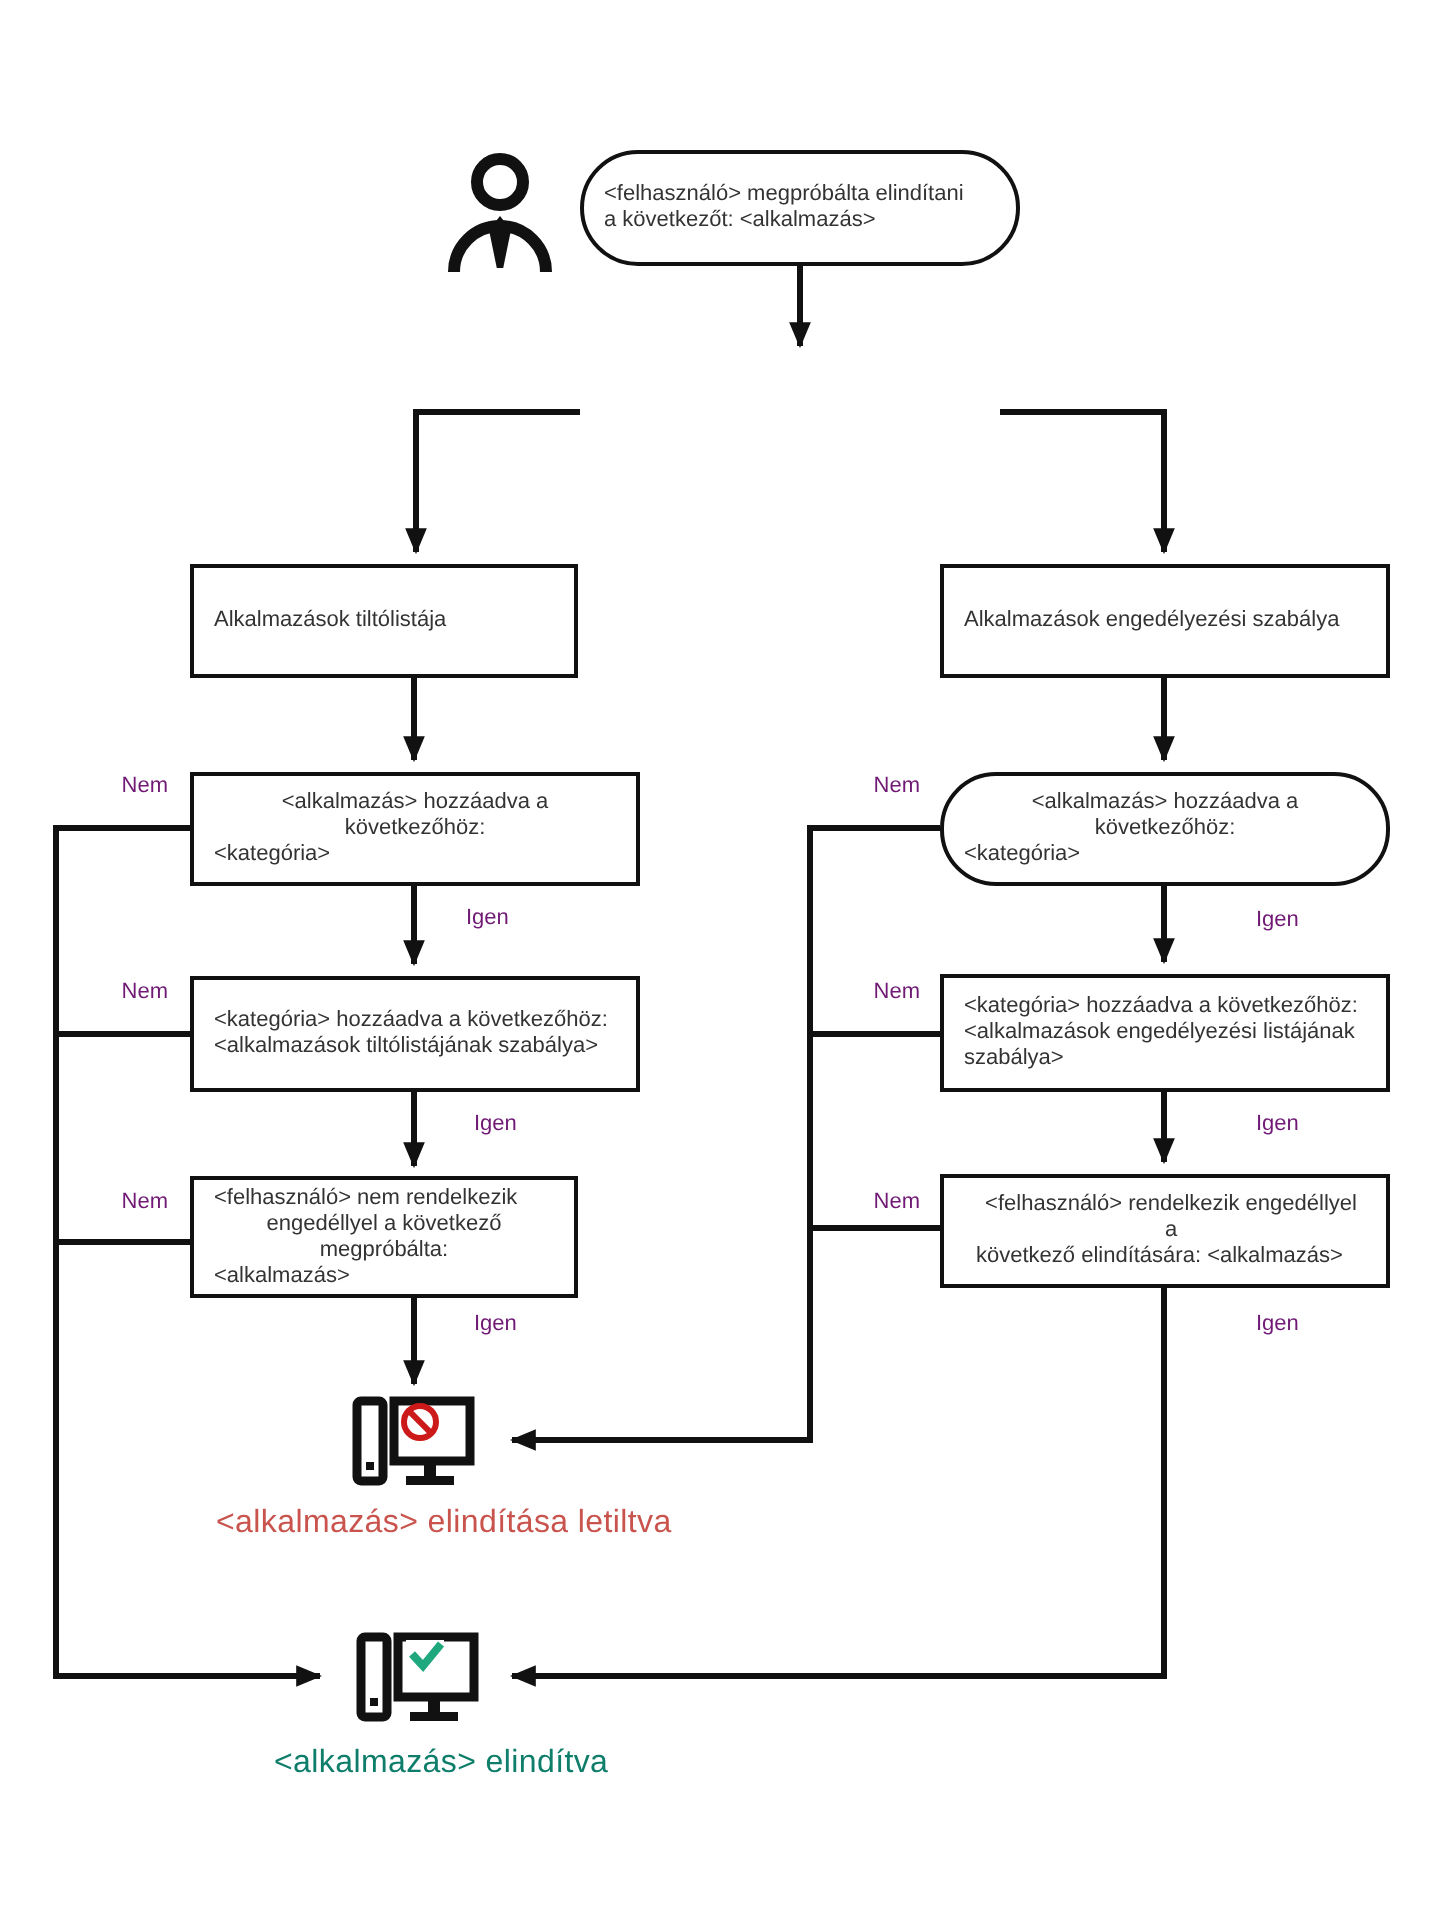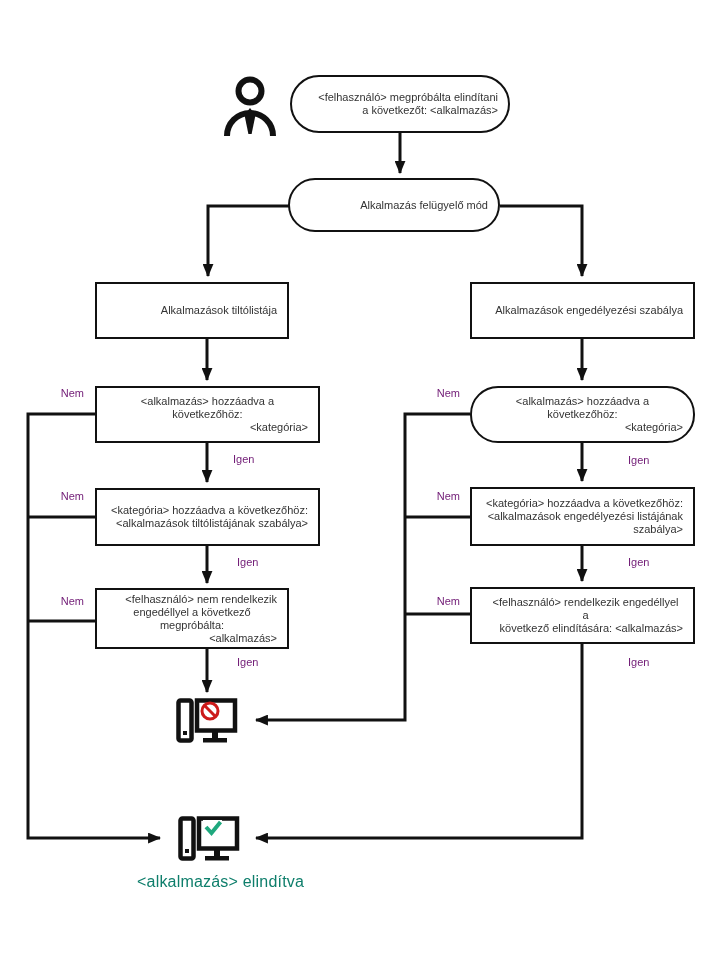--- a/index.html
+++ b/index.html
@@ -3,21 +3,21 @@
 <meta charset="utf-8">
 <style>
   html,body{margin:0;padding:0;background:#ffffff;}
   .stage{
     position:relative;width:720px;height:960px;background:#ffffff;overflow:hidden;
     font-family:"Liberation Sans", sans-serif;color:#333333;
   }
   .layer{position:absolute;left:0;top:0;width:720px;height:960px;}
   .node{
     position:absolute;box-sizing:border-box;border:2.5px solid #111111;background:#ffffff;
-    display:flex;flex-direction:column;align-items:flex-end;justify-content:center;
+    display:flex;flex-direction:column;align-items:flex-start;justify-content:center;
     text-align:center;font-size:11px;line-height:13px;color:#333333;padding:2px 10px;
   }
   .node .ln{display:block;}
   .stadium{border-radius:29px;}
   .branch-label{
     position:absolute;font-size:11px;color:#701a75;line-height:20px;white-space:nowrap;
   }
   .no-label{width:44px;text-align:right;}
   .result-text{
     position:absolute;font-size:16px;white-space:nowrap;letter-spacing:0.2px;
@@ -73,23 +73,20 @@
       <path d="M5,60 A23,23 0 0 1 51,60" fill="none" stroke="#111111" stroke-width="6"></path>
       <path d="M28,32 L33.5,39 L29.6,58 L26.4,58 L22.5,39 Z" fill="#111111"></path>
     </svg>
   </div>
 
   <div class="node stadium" style="left:290px;top:75px;width:220px;height:58px;">
     <span class="ln">&lt;felhasználó&gt; megpróbálta elindítani</span>
     <span class="ln">a következőt: &lt;alkalmazás&gt;</span>
   </div>
 
-  <div class="node stadium" style="left:288px;top:178px;width:212px;height:54px;border-radius:27px;">
-    <span class="ln">Alkalmazás felügyelő mód</span>
-  </div>
 
   <div class="node" style="left:95px;top:282px;width:194px;height:57px;">
     <span class="ln">Alkalmazások tiltólistája</span>
   </div>
 
   <div class="node" style="left:470px;top:282px;width:225px;height:57px;">
     <span class="ln">Alkalmazások engedélyezési szabálya</span>
   </div>
 
   <div class="node" style="left:95px;top:386px;width:225px;height:57px;">
@@ -143,20 +140,21 @@
       <rect x="2.5" y="2.5" width="13" height="40" rx="2" fill="#ffffff" stroke="#111111" stroke-width="4.5"></rect>
       <rect x="7" y="33" width="4" height="4" fill="#111111"></rect>
       <rect x="21" y="2.5" width="38" height="30" fill="#ffffff" stroke="#111111" stroke-width="4.5"></rect>
       <rect x="36" y="32" width="6" height="8" fill="#111111"></rect>
       <rect x="27" y="40" width="24" height="4.5" fill="#111111"></rect>
       <circle cx="34" cy="13" r="8" fill="#ffffff" stroke="#cc1a1a" stroke-width="3"></circle>
       <line x1="28.8" y1="7.8" x2="39.2" y2="18.2" stroke="#cc1a1a" stroke-width="3"></line>
     </svg>
   </div>
 
+  <div class="result-text" style="left: 108px; top: 753px; color: rgb(201, 84, 78);">&lt;alkalmazás&gt; elindítása letiltva</div>
 
   <div class="icon-abs" style="left:178px;top:816px;">
     <svg width="62" height="48" viewBox="0 0 62 48">
       <rect x="2.5" y="2.5" width="13" height="40" rx="2" fill="#ffffff" stroke="#111111" stroke-width="4.5"></rect>
       <rect x="7" y="33" width="4" height="4" fill="#111111"></rect>
       <rect x="21" y="2.5" width="38" height="30" fill="#ffffff" stroke="#111111" stroke-width="4.5"></rect>
       <rect x="36" y="32" width="6" height="8" fill="#111111"></rect>
       <rect x="27" y="40" width="24" height="4.5" fill="#111111"></rect>
       <rect x="25" y="4" width="19" height="16" fill="#ffffff"></rect>
       <path d="M28,11 l5.5,6 l9,-11" fill="none" stroke="#1fa87e" stroke-width="4"></path>

